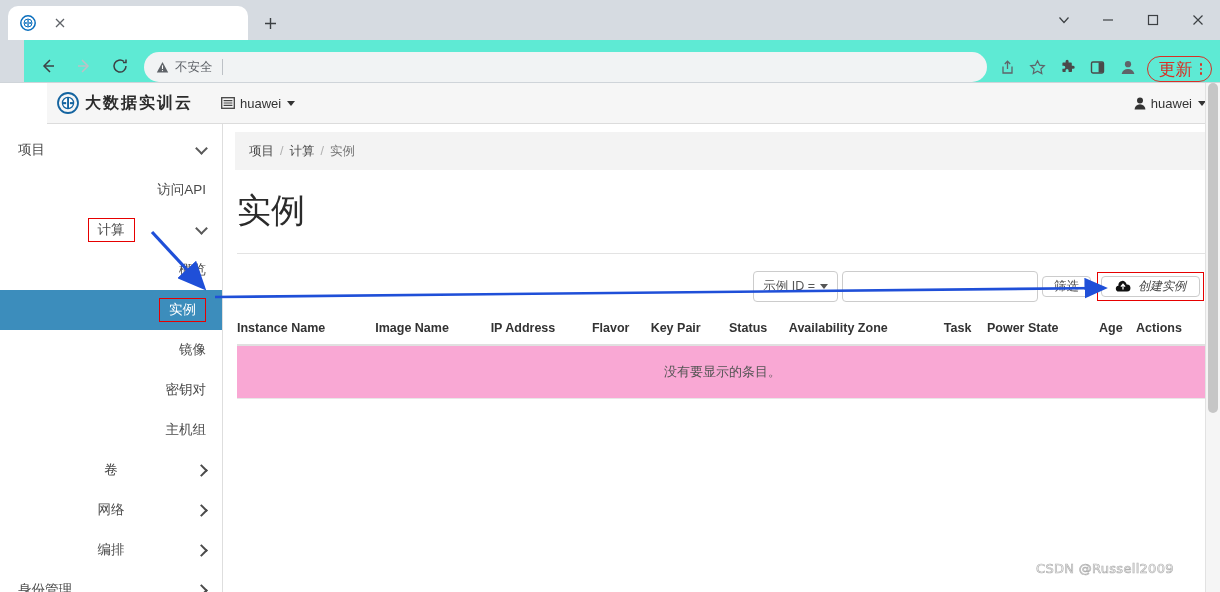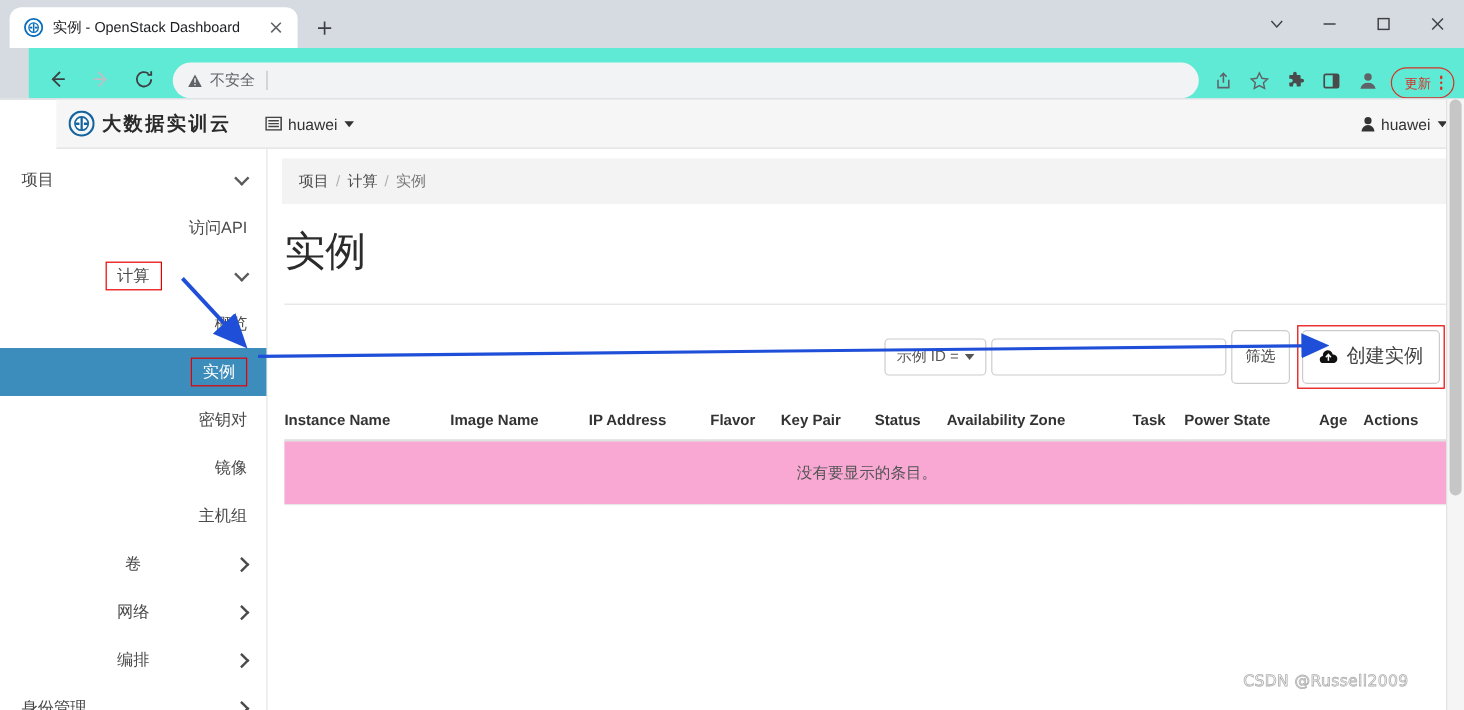--- a/index.html
+++ b/index.html
@@ -128,21 +128,21 @@
     width: 30px; height: 30px;
     display: flex; align-items: center; justify-content: center;
     color: #5f6368;
     flex: 0 0 auto;
   }
   .update-pill {
     height: 26px;
     border: 1px solid #d93025;
     border-radius: 13px;
     color: #d93025;
-    font-size: 11px;
+    font-size: 17px;
     display: flex; align-items: center;
     padding: 0 9px 0 11px;
     margin-left: 4px;
     flex: 0 0 auto;
   }
   .update-pill .dots {
     margin-left: 7px;
     display: flex; flex-direction: column; align-items: center;
     gap: 2px;
   }
@@ -320,35 +320,36 @@
     border: 1px solid #cccccc;
     border-radius: 4px;
     margin-left: 4px;
     background: #fff;
     font-size: 12.5px;
     padding: 0 8px;
     color: #555;
     font-family: inherit;
   }
   .btn {
-    height: 45px;
+    height: 21px;
     border: 1px solid #cccccc;
     border-radius: 4px;
     background: #ffffff;
     font-size: 12.5px;
     color: #444;
     display: flex; align-items: center;
     padding: 0 11px;
     margin-left: 4px;
     white-space: nowrap;
     font-family: inherit;
   }
   .btn-launch {
     padding: 0 13px;
-    font-size: 16px;
+    font-size: 12px;
+    font-style: italic;
   }
   .btn-launch .cloud { margin-right: 7px; display: flex; align-items: center; }
   .launch-wrap {
     border: 1.6px solid #e60000;
     padding: 3px;
     margin-left: 6px;
     display: flex;
   }
   .launch-wrap .btn { margin-left: 0; }
 
@@ -422,21 +423,20 @@
       <div class="tab">
         <span class="tab-favicon">
           <svg width="16" height="16" viewBox="0 0 16 16">
             <circle cx="8" cy="8" r="7.2" fill="none" stroke="#0a6ebd" stroke-width="1.5"></circle>
             <circle cx="8" cy="8" r="4" fill="#ffffff" stroke="#0a6ebd" stroke-width="1"></circle>
             <rect x="7.4" y="4.4" width="1.3" height="7.2" fill="#0a6ebd"></rect>
             <rect x="4.6" y="7.2" width="2.2" height="1.6" fill="#0a6ebd"></rect>
             <rect x="9.2" y="7.2" width="2.2" height="1.6" fill="#0a6ebd"></rect>
           </svg>
         </span>
-        <span class="tab-title">实例 - OpenStack Dashboard</span>
         <span class="tab-close">
           <svg width="10" height="10" viewBox="0 0 10 10">
             <path d="M1 1 L9 9 M9 1 L1 9" stroke="#5f6368" stroke-width="1.3" fill="none"></path>
           </svg>
         </span>
       </div>
       <div class="newtab">
         <svg width="13" height="13" viewBox="0 0 13 13">
           <path d="M6.5 1 V12 M1 6.5 H12" stroke="#3c4043" stroke-width="1.4" fill="none"></path>
         </svg>
@@ -597,25 +597,25 @@
 
       <div class="nav-row sub">
         <span class="lbl">概览</span>
       </div>
 
       <div class="nav-row sub active">
         <span class="lbl redbox">实例</span>
       </div>
 
       <div class="nav-row sub">
+        <span class="lbl">镜像</span>
+      </div>
+
+      <div class="nav-row sub">
         <span class="lbl">密钥对</span>
-      </div>
-
-      <div class="nav-row sub">
-        <span class="lbl">镜像</span>
       </div>
 
       <div class="nav-row sub">
         <span class="lbl">主机组</span>
       </div>
 
       <div class="nav-row grp">
         <span class="lbl">卷</span>
         <span class="chev chev-right"></span>
       </div>

